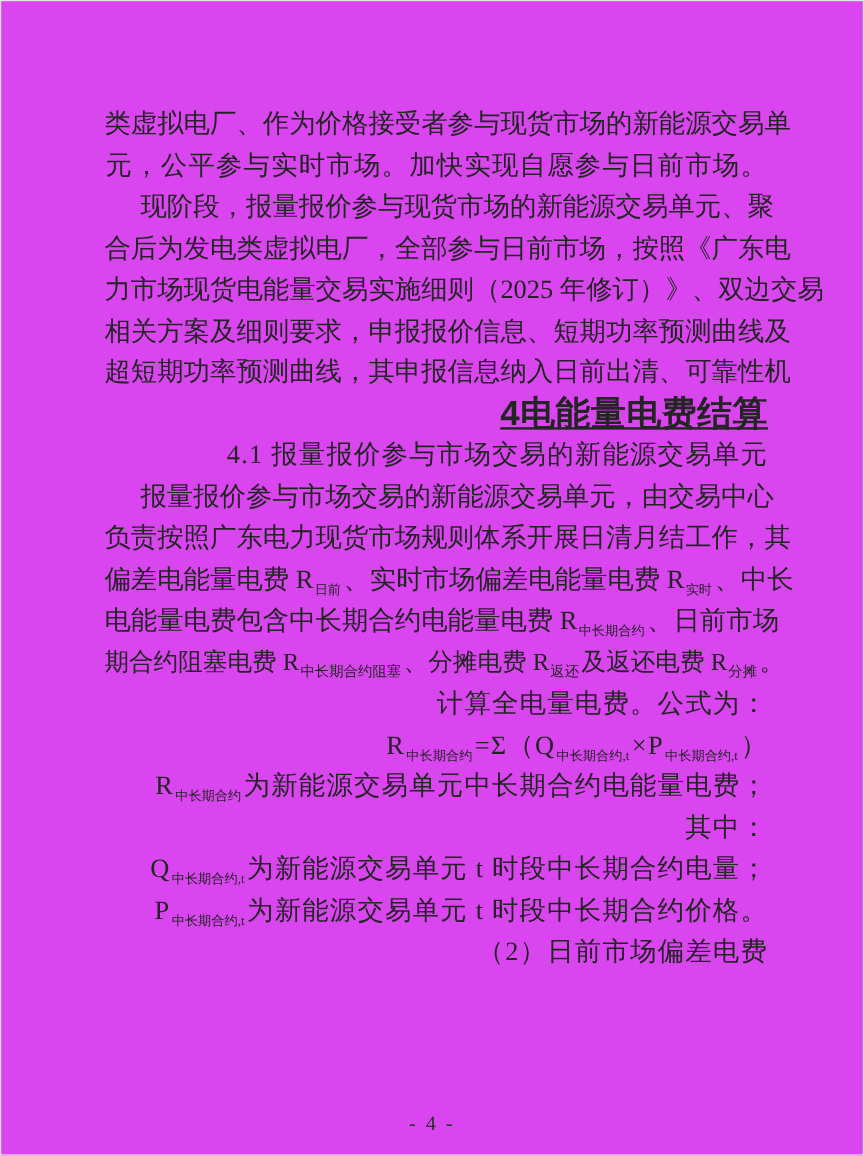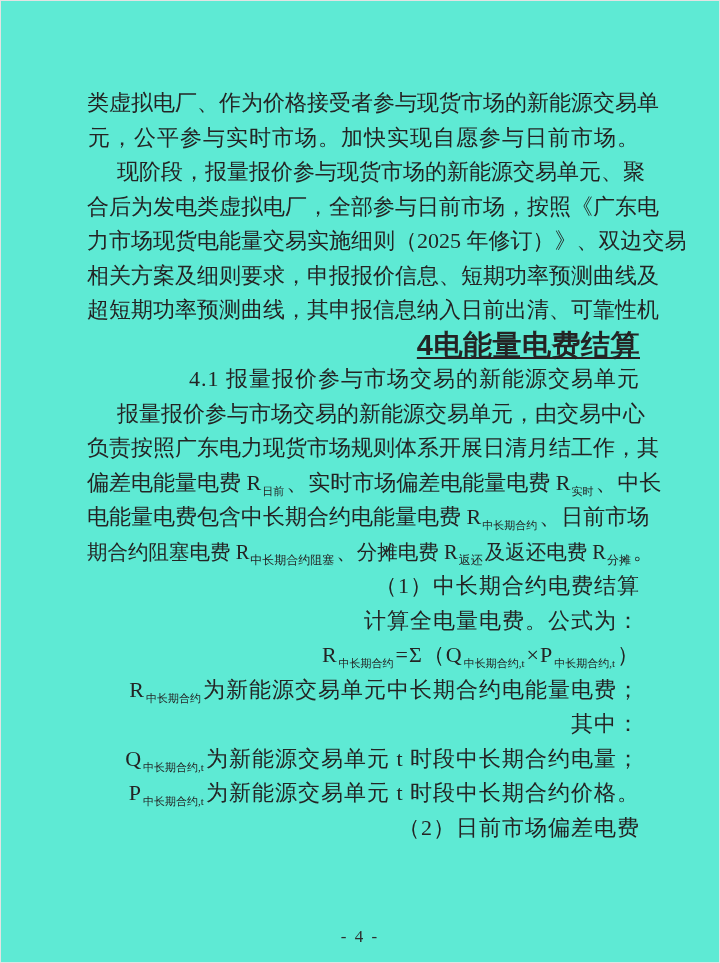--- a/index.html
+++ b/index.html
@@ -4,21 +4,21 @@
 <style>
   html, body { margin: 0; padding: 0; }
   body {
     width: 720px; height: 963px;
     background: #ececec;
     font-family: "Liberation Serif", "DejaVu Serif", serif;
   }
   .page {
     position: relative;
     width: 718px; height: 961px;
-    background: #5eead4;
+    background: #d946ef;
     border: 1px solid #e3e3e3;
     color: #242424;
     overflow: hidden;
   }
   .doc-body {
     position: absolute;
     left: 86px; top: 85px;
     width: 553px;
   }
   .line {
@@ -73,21 +73,20 @@
       <div class="line justify"><span>力市场现货电能量交易实施细则（2025 年修订）》、双边交易</span></div>
       <div class="line justify"><span>相关方案及细则要求，申报报价信息、短期功率预测曲线及</span></div>
       <div class="line justify"><span>超短期功率预测曲线，其申报信息纳入日前出清、可靠性机</span></div>
       <div class="line indent heading"><span>4电能量电费结算</span></div>
       <div class="line indent"><span>4.1 报量报价参与市场交易的新能源交易单元</span></div>
       <div class="line justify indent"><span>报量报价参与市场交易的新能源交易单元，由交易中心</span></div>
       <div class="line justify"><span>负责按照广东电力现货市场规则体系开展日清月结工作，其</span></div>
       <div class="line justify"><span>偏差电能量电费 R</span><span class="sub">日前</span><span>、实时市场偏差电能量电费 R</span><span class="sub">实时</span><span>、中长</span></div>
       <div class="line justify"><span>电能量电费包含中长期合约电能量电费 R</span><span class="sub">中长期合约</span><span>、日前市场</span></div>
       <div class="line justify tight"><span>期合约阻塞电费 R</span><span class="sub">中长期合约阻塞</span><span>、分摊电费 R</span><span class="sub">返还</span><span>及返还电费 R</span><span class="sub">分摊</span><span>。</span></div>
-      <div class="line indent"><span>（1）中长期合约电费结算</span></div>
       <div class="line"><span>计算全电量电费。公式为：</span></div>
       <div class="line indent-sm"><span>R</span><span class="sub">中长期合约</span><span>=Σ（Q</span><span class="sub">中长期合约,t</span><span>×P</span><span class="sub">中长期合约,t</span><span>）</span></div>
       <div class="line indent-sm"><span>R</span><span class="sub">中长期合约</span><span>为新能源交易单元中长期合约电能量电费；</span></div>
       <div class="line indent-sm"><span>其中：</span></div>
       <div class="line indent-sm"><span>Q</span><span class="sub">中长期合约,t</span><span>为新能源交易单元 t 时段中长期合约电量；</span></div>
       <div class="line indent-sm"><span>P</span><span class="sub">中长期合约,t</span><span>为新能源交易单元 t 时段中长期合约价格。</span></div>
       <div class="line indent"><span>（2）日前市场偏差电费</span></div>
     </div>
   <div class="page-number">- 4 -</div>
 </div>

